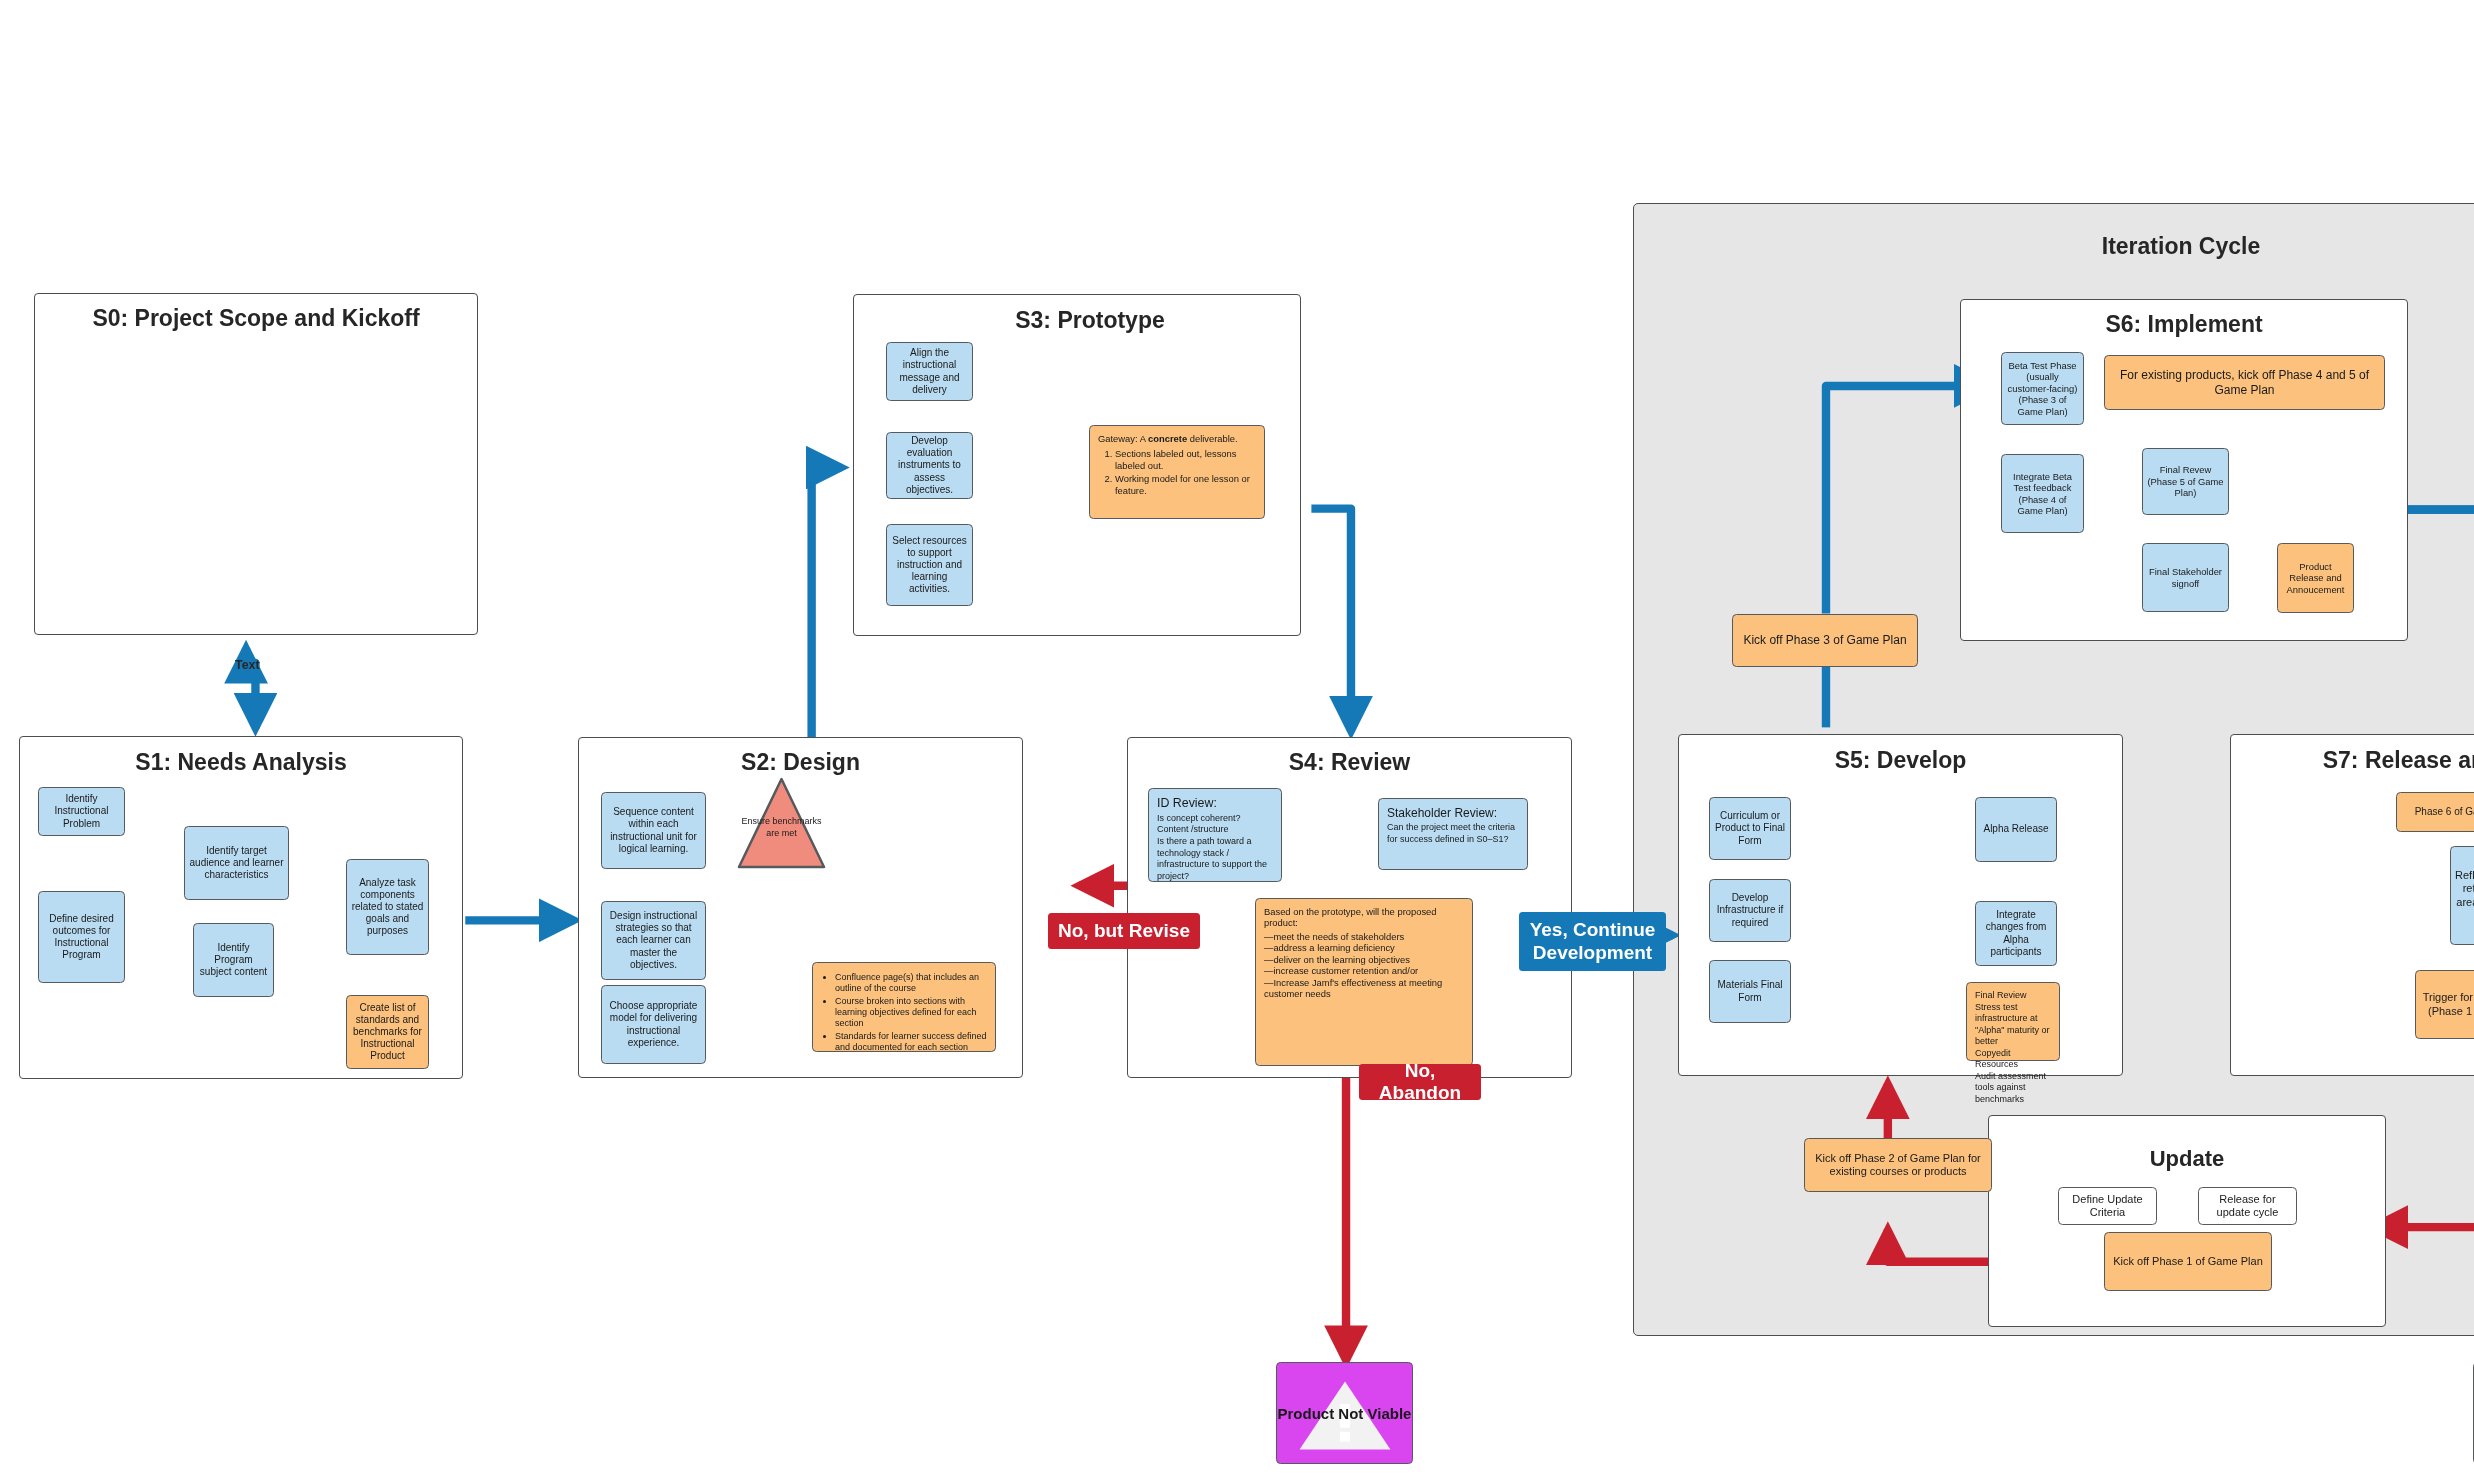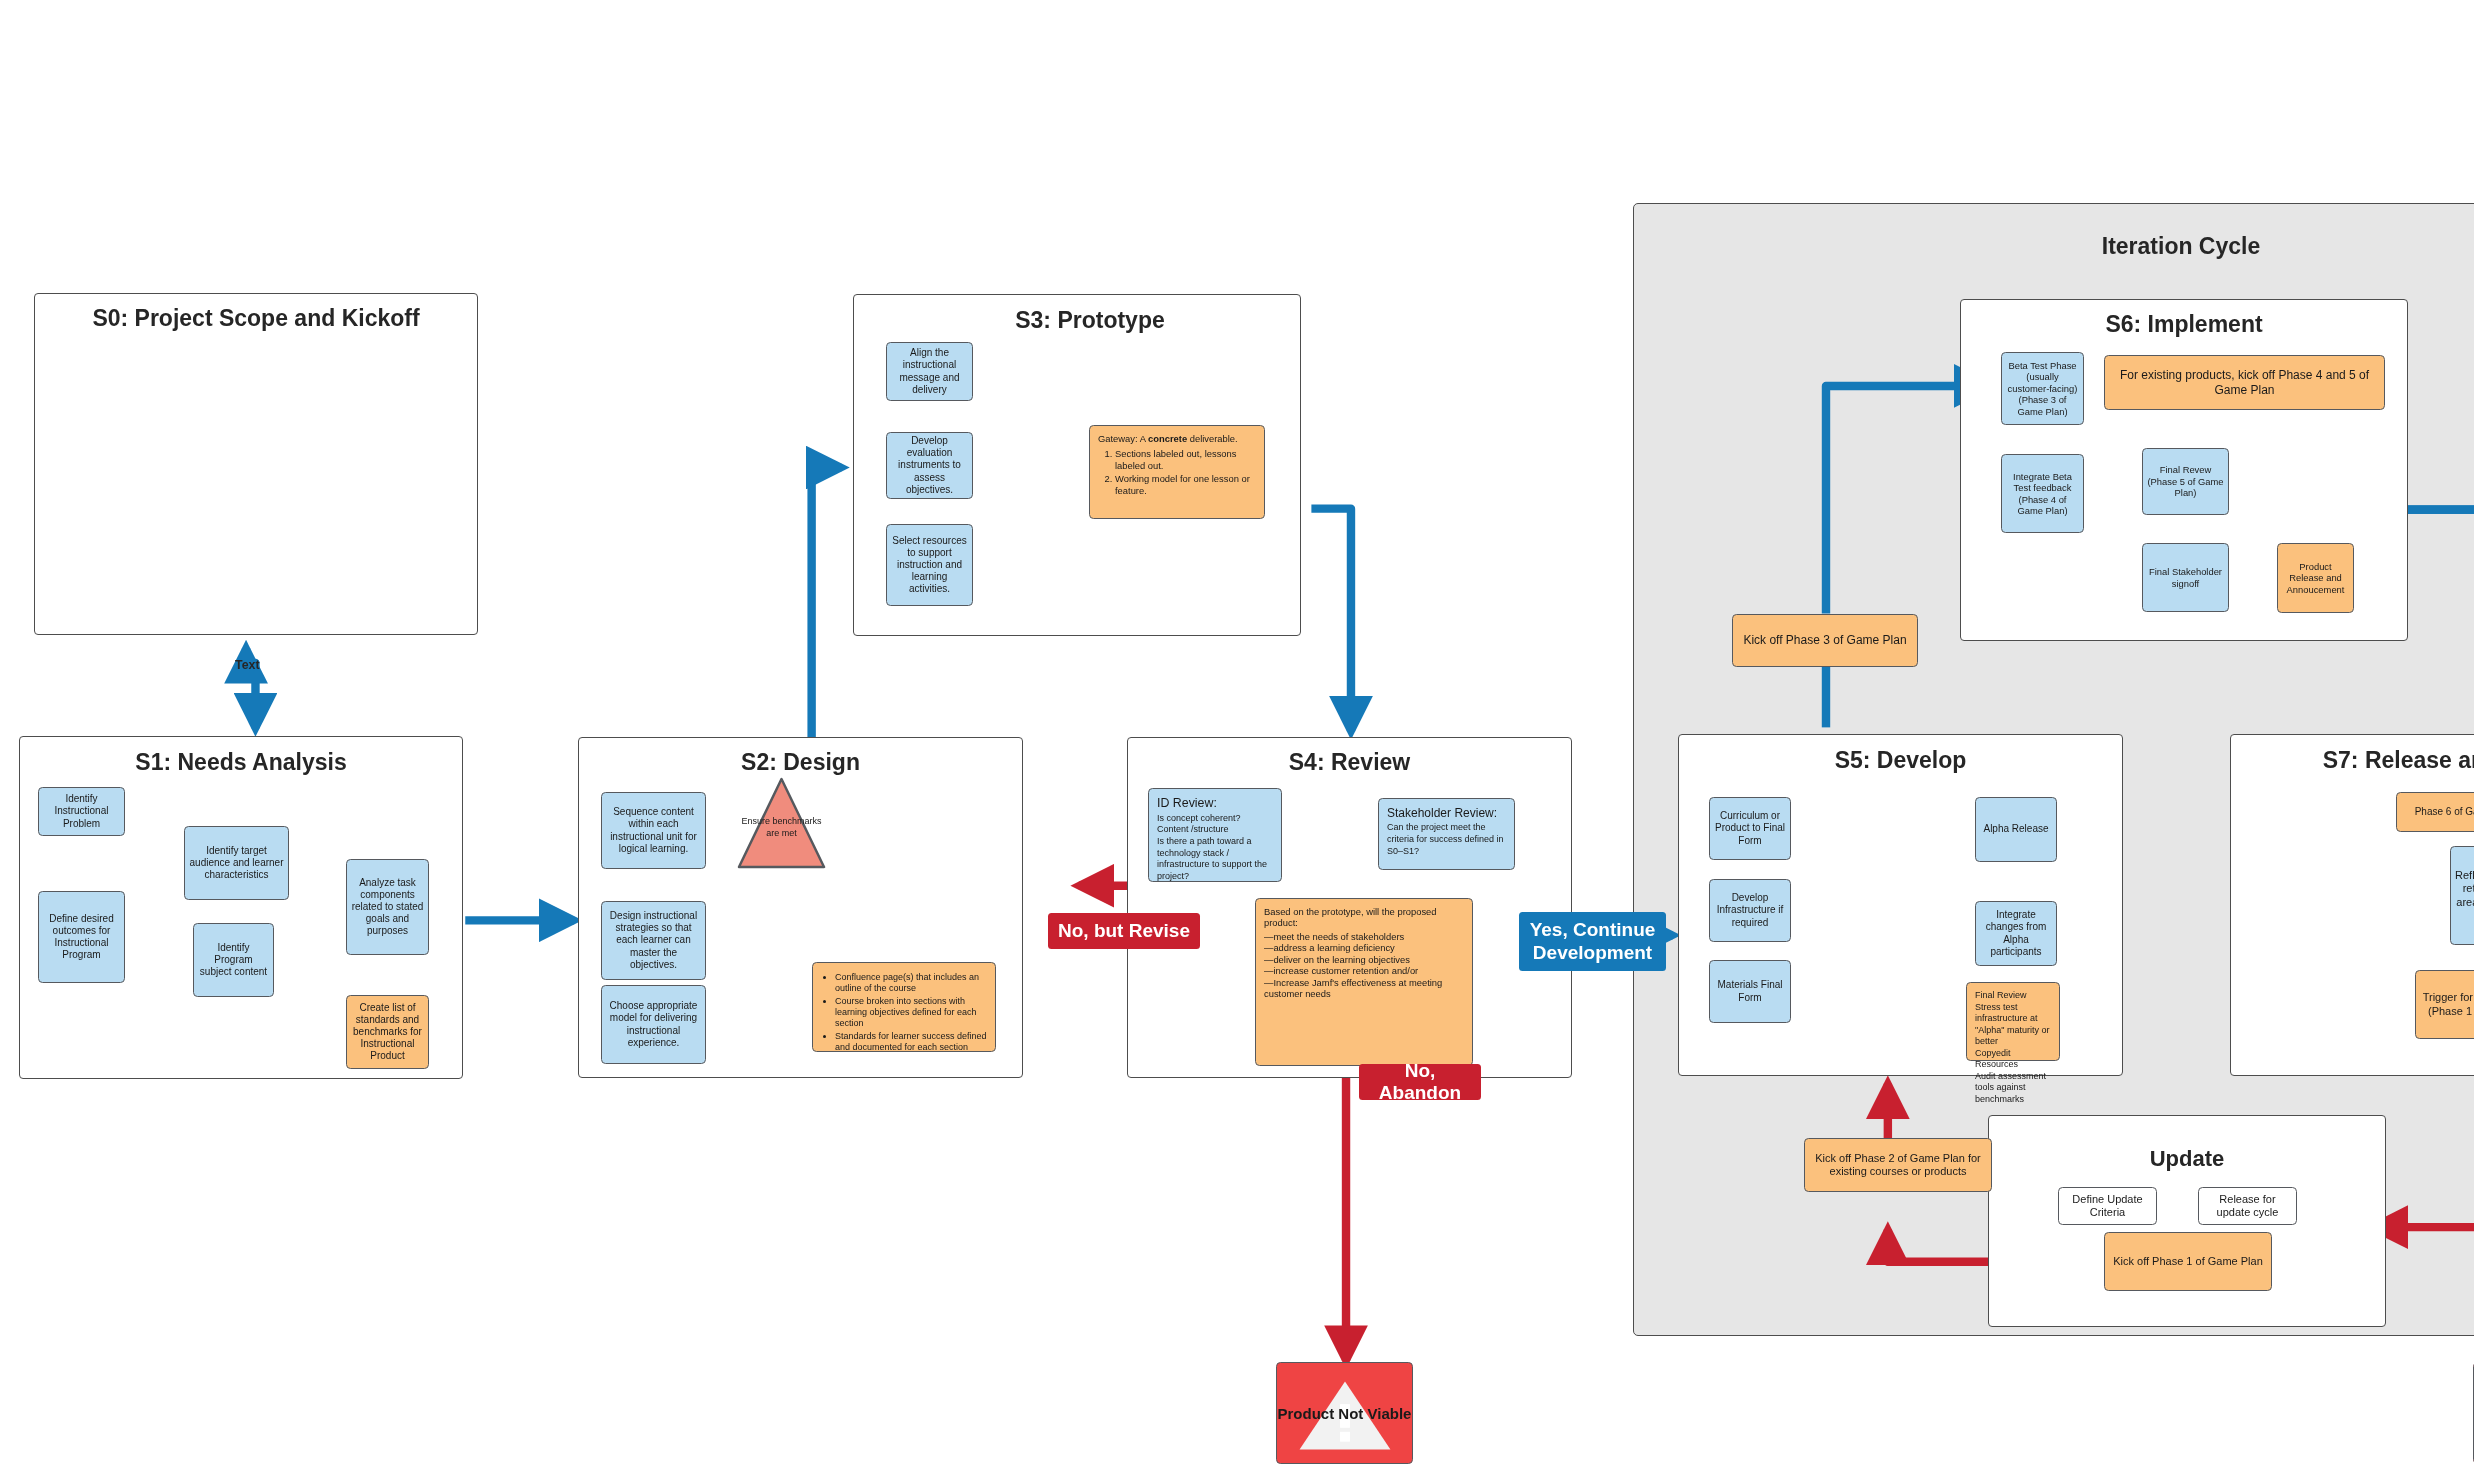--- a/index.html
+++ b/index.html
@@ -24,21 +24,21 @@
 
   .lbl{position:absolute;box-sizing:border-box;display:flex;align-items:center;justify-content:center;
        text-align:center;color:#ffffff;font-weight:bold;border-radius:3.5px;line-height:1.18;padding:2px 5px;}
   .lbl-red{background:#c8202f;}
   .lbl-blue{background:#1579b8;}
 
   .plaintext{position:absolute;color:#262626;font-weight:bold;}
 
   svg.edges{position:absolute;left:0;top:0;width:2745px;height:1478px;pointer-events:none;}
 
-  .term{position:absolute;background:#ef4444;border:1.5px solid #56595e;border-radius:4.5px;
+  .term{position:absolute;background:#d946ef;border:1.5px solid #56595e;border-radius:4.5px;
         display:flex;align-items:center;justify-content:center;text-align:center;
         font-weight:bold;color:#1a1a1a;overflow:hidden;}
   .term .wm{position:absolute;left:50%;top:52%;transform:translate(-50%,-50%);opacity:1;}
   .term .tlabel{position:relative;z-index:2;}
 
   b{font-weight:bold;}
   .ol{margin:0;padding-left:17px;}
   .ul{margin:0;padding-left:14px;}
   .ol li,.ul li{margin:2px 0;}
 </style>
@@ -197,21 +197,21 @@
   <div class="grp-title" style="left:1127px;top:749px;width:445px;font-size:23px;">S4: Review</div>
 
   <div class="node blue leftal" style="left:1148px;top:788px;width:134px;height:94px;font-size:9.4px;">
     <div style="width:100%;">
       <div style="font-size:12.4px;margin-bottom:1.5px;">ID Review:</div>
       <div style="white-space:pre-line;font-size:9px;line-height:1.3;">Is concept coherent? Content /structure
 Is there a path toward a technology stack / infrastructure to support the project?</div>
     </div>
   </div>
 
-  <div class="node blue leftal" style="left:1378px;top:798px;width:137px;height:72px;font-size:9.4px;">
+  <div class="node blue leftal" style="left:1378px;top:798px;width:150px;height:72px;font-size:9.4px;">
     <div style="width:100%;">
       <div style="font-size:12px;margin-bottom:1.5px;">Stakeholder Review:</div>
       <div style="white-space:pre-line;font-size:9px;line-height:1.3;">Can the project meet the criteria for success defined in S0–S1?</div>
     </div>
   </div>
 
   <div class="node orange leftal" style="left:1255px;top:898px;width:218px;height:168px;font-size:9.4px;">
     <div style="width:100%;">
       <div style="margin-bottom:2px;">Based on the prototype, will the proposed product:</div>
       <div>—meet  the needs of stakeholders</div>

